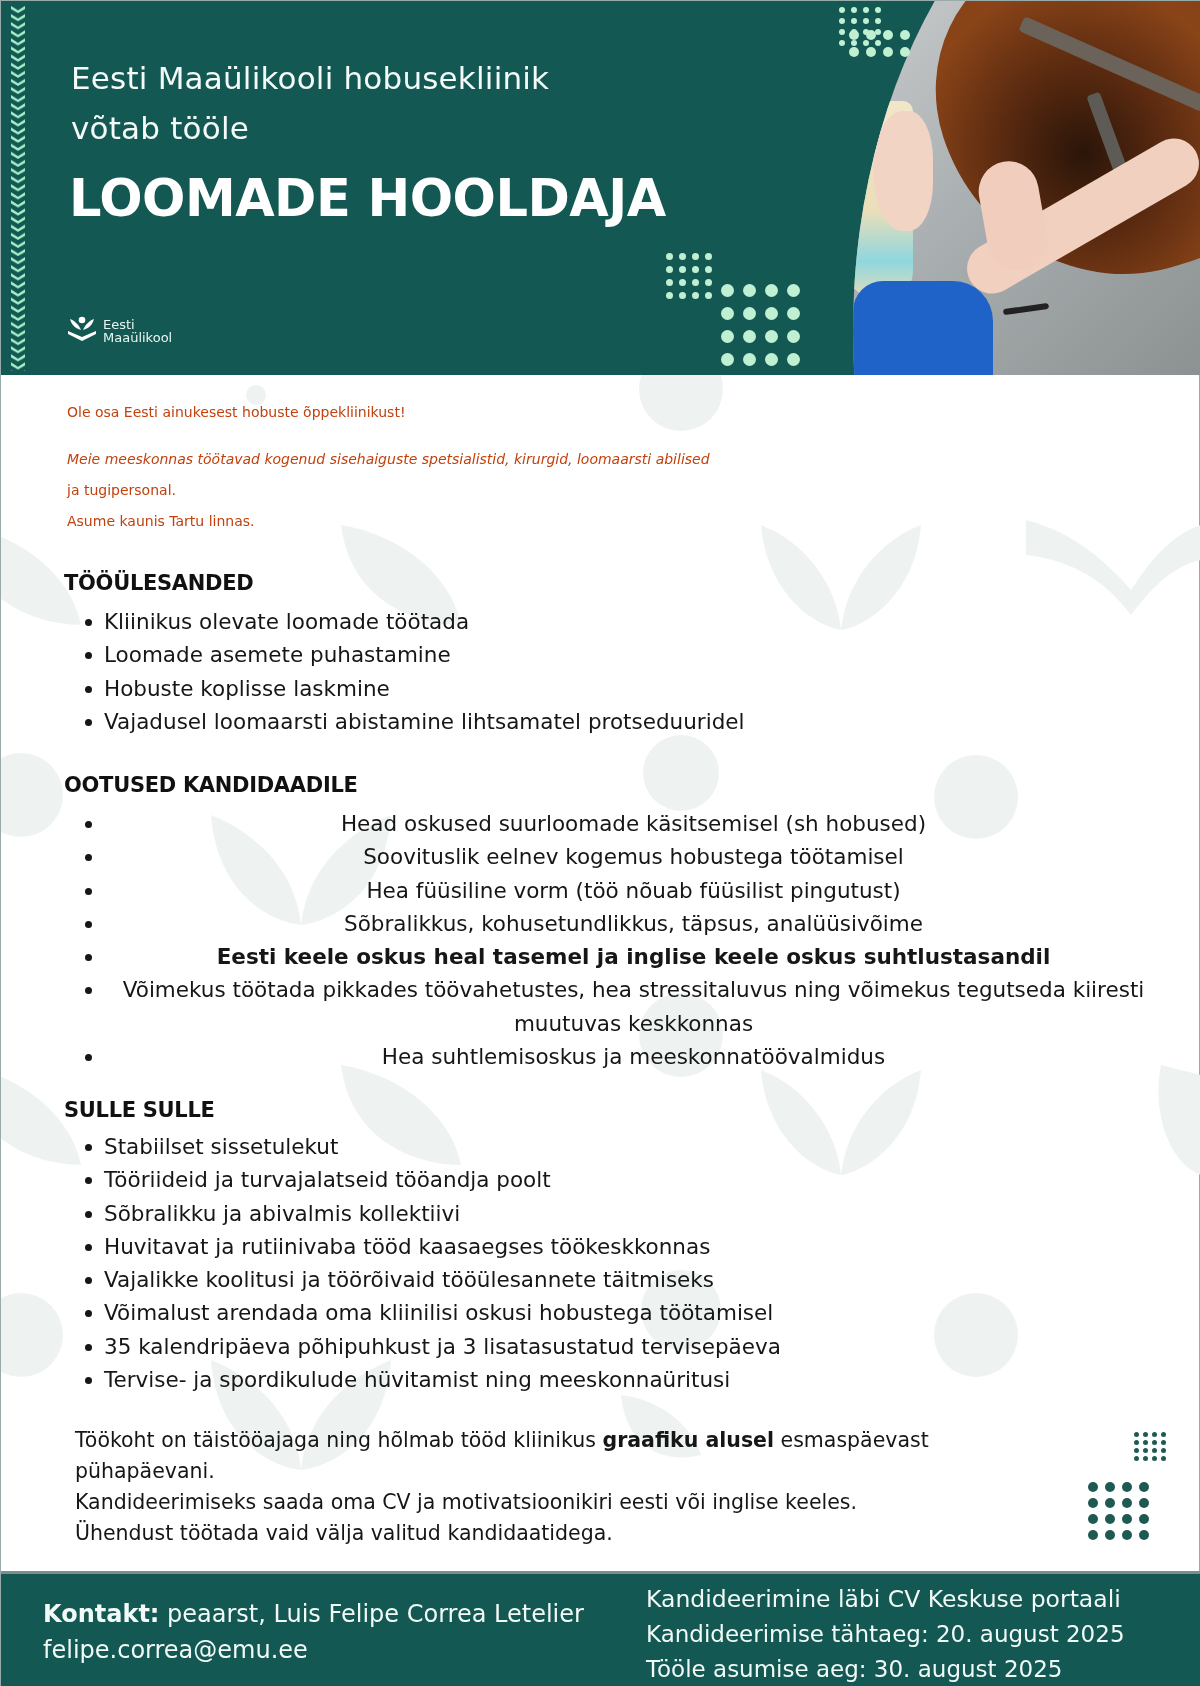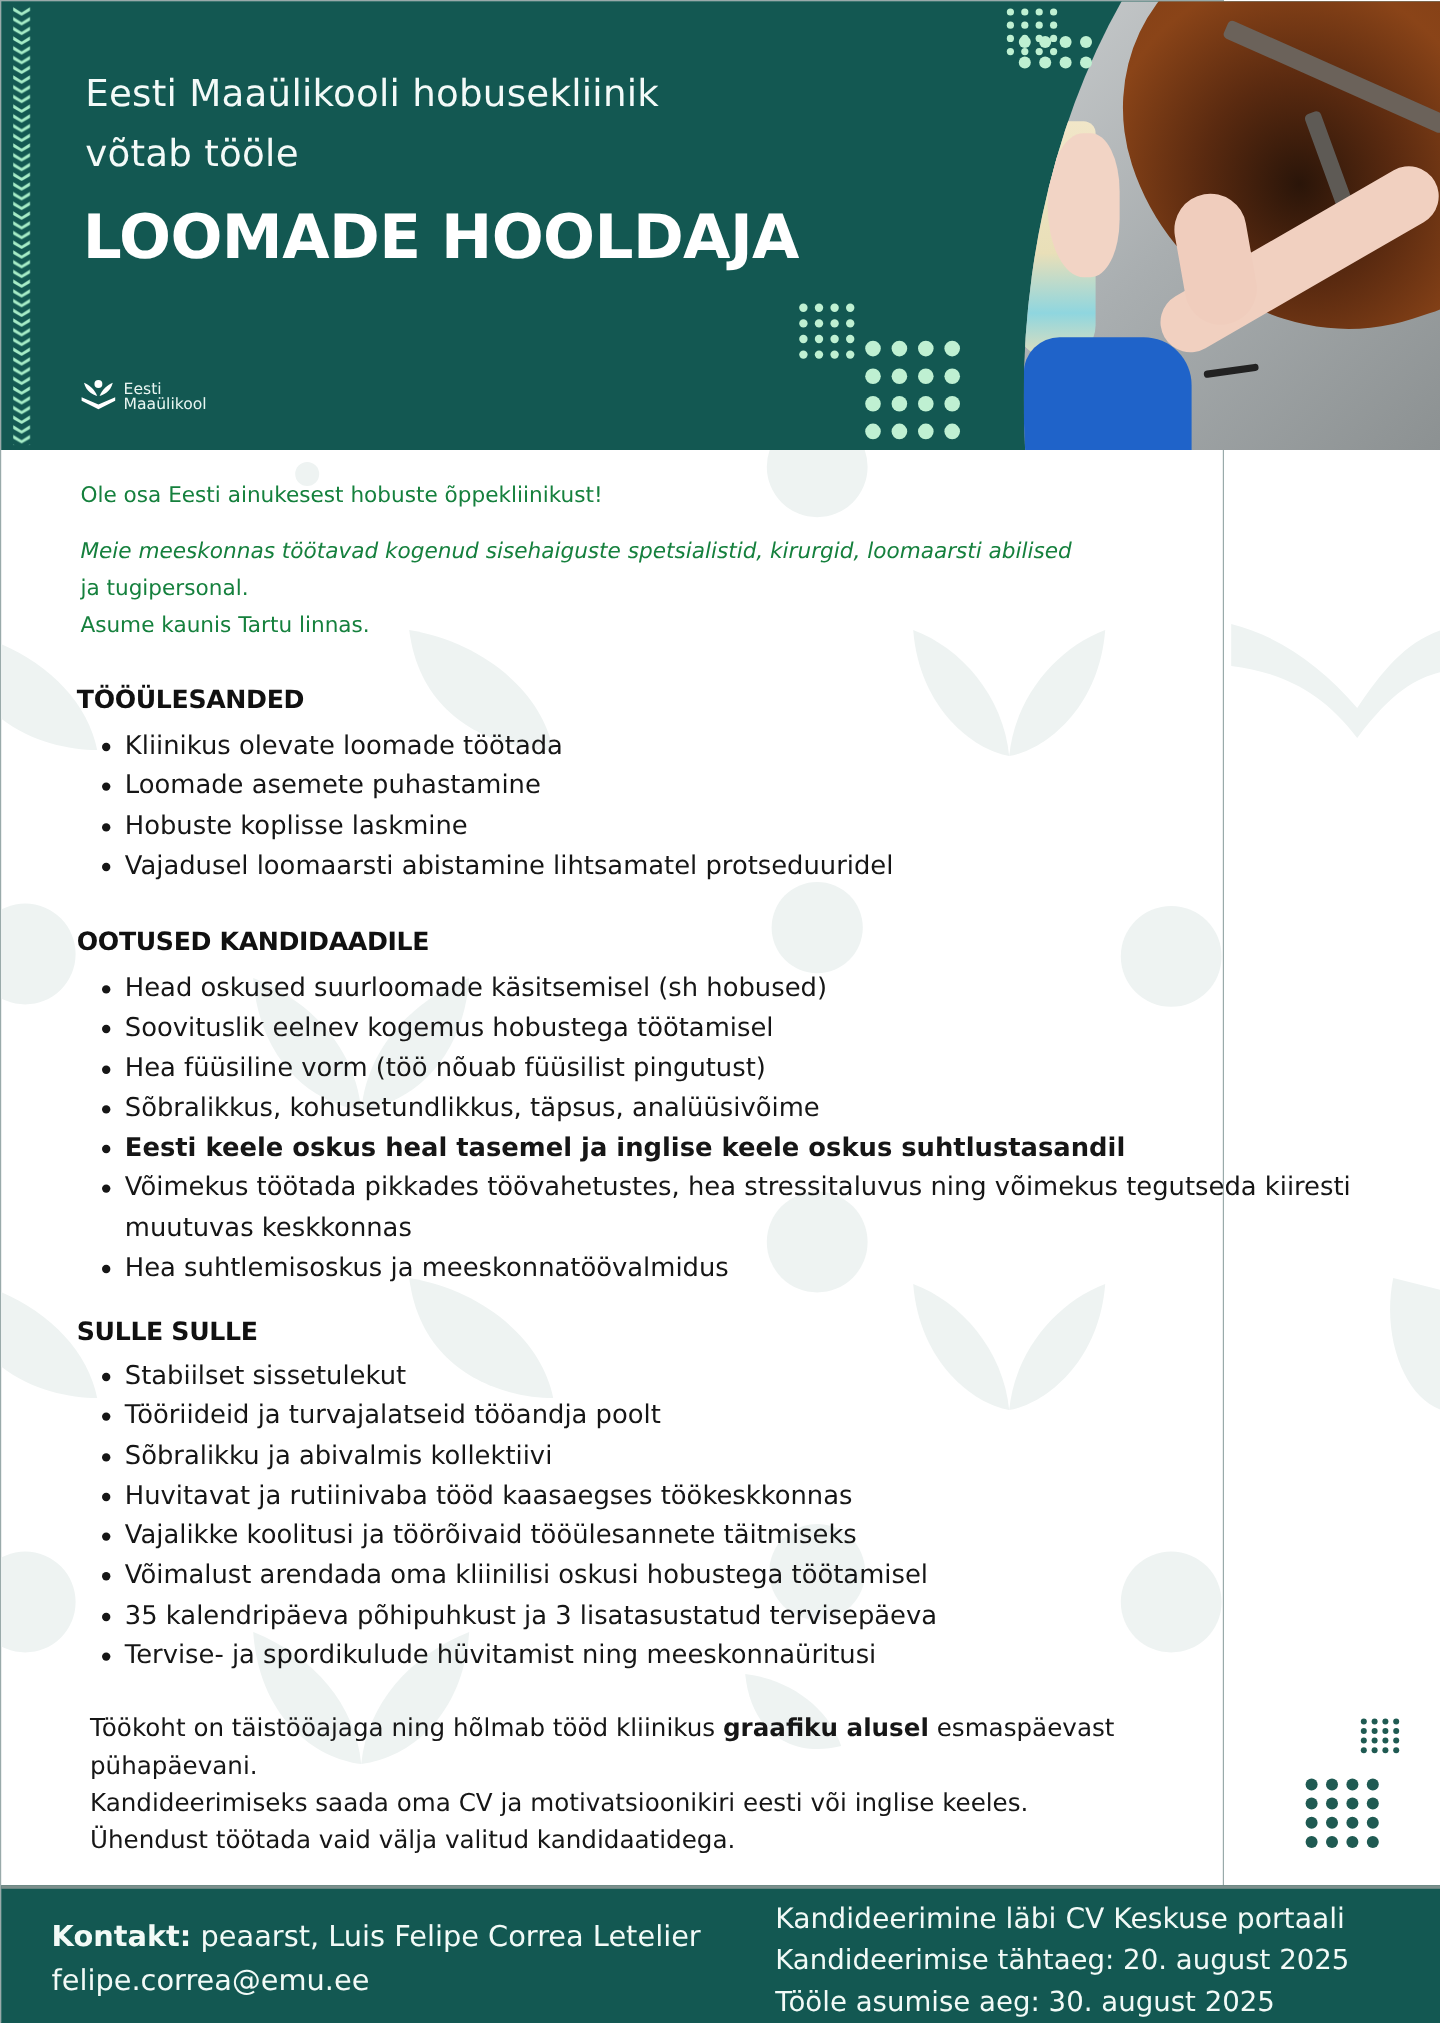--- a/index.html
+++ b/index.html
@@ -1,19 +1,19 @@
 <!DOCTYPE html>
 <html><head>
   <meta charset="utf-8">
   <style>
     * { box-sizing: border-box; margin: 0; padding: 0; }
     html, body { width: 1200px; height: 1686px; background: #ffffff; overflow: hidden; }
     body { font-family: "DejaVu Sans", sans-serif; color: #111; position: relative; }
 
-    .page { position: absolute; left: 0; top: 0; width: 1020px; height: 1686px; background: #fff; border: 1px solid #9aa; }
+    .page { position: absolute; left: 0; top: 0; width: 1200px; height: 1686px; background: #fff; border: 1px solid #9aa; }
 
     
     .header { position: absolute; left: 0; top: 0; width: 1200px; height: 374px; background: #135852; overflow: hidden; }
     .chevron-strip { position: absolute; left: 9px; top: 4px; width: 16px; height: 366px;
       background: repeating-linear-gradient(180deg, transparent 0 2px, transparent 2px 8px);
     }
     .chevron-strip svg { display: block; }
     .photo { position: absolute; left: 852px; top: 0; width: 348px; height: 374px; overflow: hidden;
       clip-path: ellipse(360px 520px at 360px 330px); }
     .photo .bg { position: absolute; inset: 0; background: linear-gradient(135deg, #c8cbcc 0%, #a9aeb0 45%, #8c9192 100%); }
@@ -34,21 +34,21 @@
     .logo { position: absolute; left: 66px; top: 314px; display: flex; align-items: center; gap: 6px; }
     .logo-text { color: #e9f6f2; font-size: 13px; line-height: 13px; }
 
     .dots { position: absolute; display: grid; }
     .dot { border-radius: 50%; background: #bff0d2; }
 
     
     .watermark { position: absolute; left: 0; top: 374px; width: 1200px; height: 1196px; overflow: hidden; pointer-events: none; }
 
     .content { position: absolute; left: 0; top: 374px; width: 1200px; }
-    .p { position: absolute; left: 66px; font-size: 18px; line-height: 31px; color: #15803d; }
+    .p { position: absolute; left: 66px; font-size: 14px; line-height: 31px; color: #c2410c; }
     .h { position: absolute; left: 63px; font-size: 21px; font-weight: bold; color: #111; letter-spacing: -0.3px; }
     ul.list { position: absolute; left: 82px; list-style: none; }
     ul.list li { font-size: 21.5px; line-height: 33.3px; color: #161616; position: relative; padding-left: 21px; }
     ul.list li::before { content: ""; position: absolute; left: 2px; top: 14px; width: 7px; height: 7px; border-radius: 50%; background: #161616; }
     ul.list li.bold { font-weight: bold; }
 
     .closing { position: absolute; left: 74px; top: 1050px; font-size: 20.5px; line-height: 31px; color: #161616; width: 960px; }
     .closing b { font-weight: bold; }
 
     .dark-dots { position: absolute; display: grid; }
@@ -221,21 +221,21 @@
 
     <div class="h" style="top:196px;">TÖÖÜLESANDED</div>
     <ul class="list" style="top:230px;">
       <li>Kliinikus olevate loomade töötada</li>
       <li>Loomade asemete puhastamine</li>
       <li>Hobuste koplisse laskmine</li>
       <li>Vajadusel loomaarsti abistamine lihtsamatel protseduuridel</li>
     </ul>
 
     <div class="h" style="top:398px;">OOTUSED KANDIDAADILE</div>
-    <ul class="list" style="top:432px;width:1080px;">
+    <ul class="list" style="top:432px;width:1080px;text-align:center;">
       <li>Head oskused suurloomade käsitsemisel (sh hobused)</li>
       <li>Soovituslik eelnev kogemus hobustega töötamisel</li>
       <li>Hea füüsiline vorm (töö nõuab füüsilist pingutust)</li>
       <li>Sõbralikkus, kohusetundlikkus, täpsus, analüüsivõime</li>
       <li class="bold">Eesti keele oskus heal tasemel ja inglise keele oskus suhtlustasandil</li>
       <li>Võimekus töötada pikkades töövahetustes, hea stressitaluvus ning võimekus tegutseda kiiresti muutuvas keskkonnas</li>
       <li>Hea suhtlemisoskus ja meeskonnatöövalmidus</li>
     </ul>
 
     <div class="h" style="top:723px;">SULLE SULLE</div>

